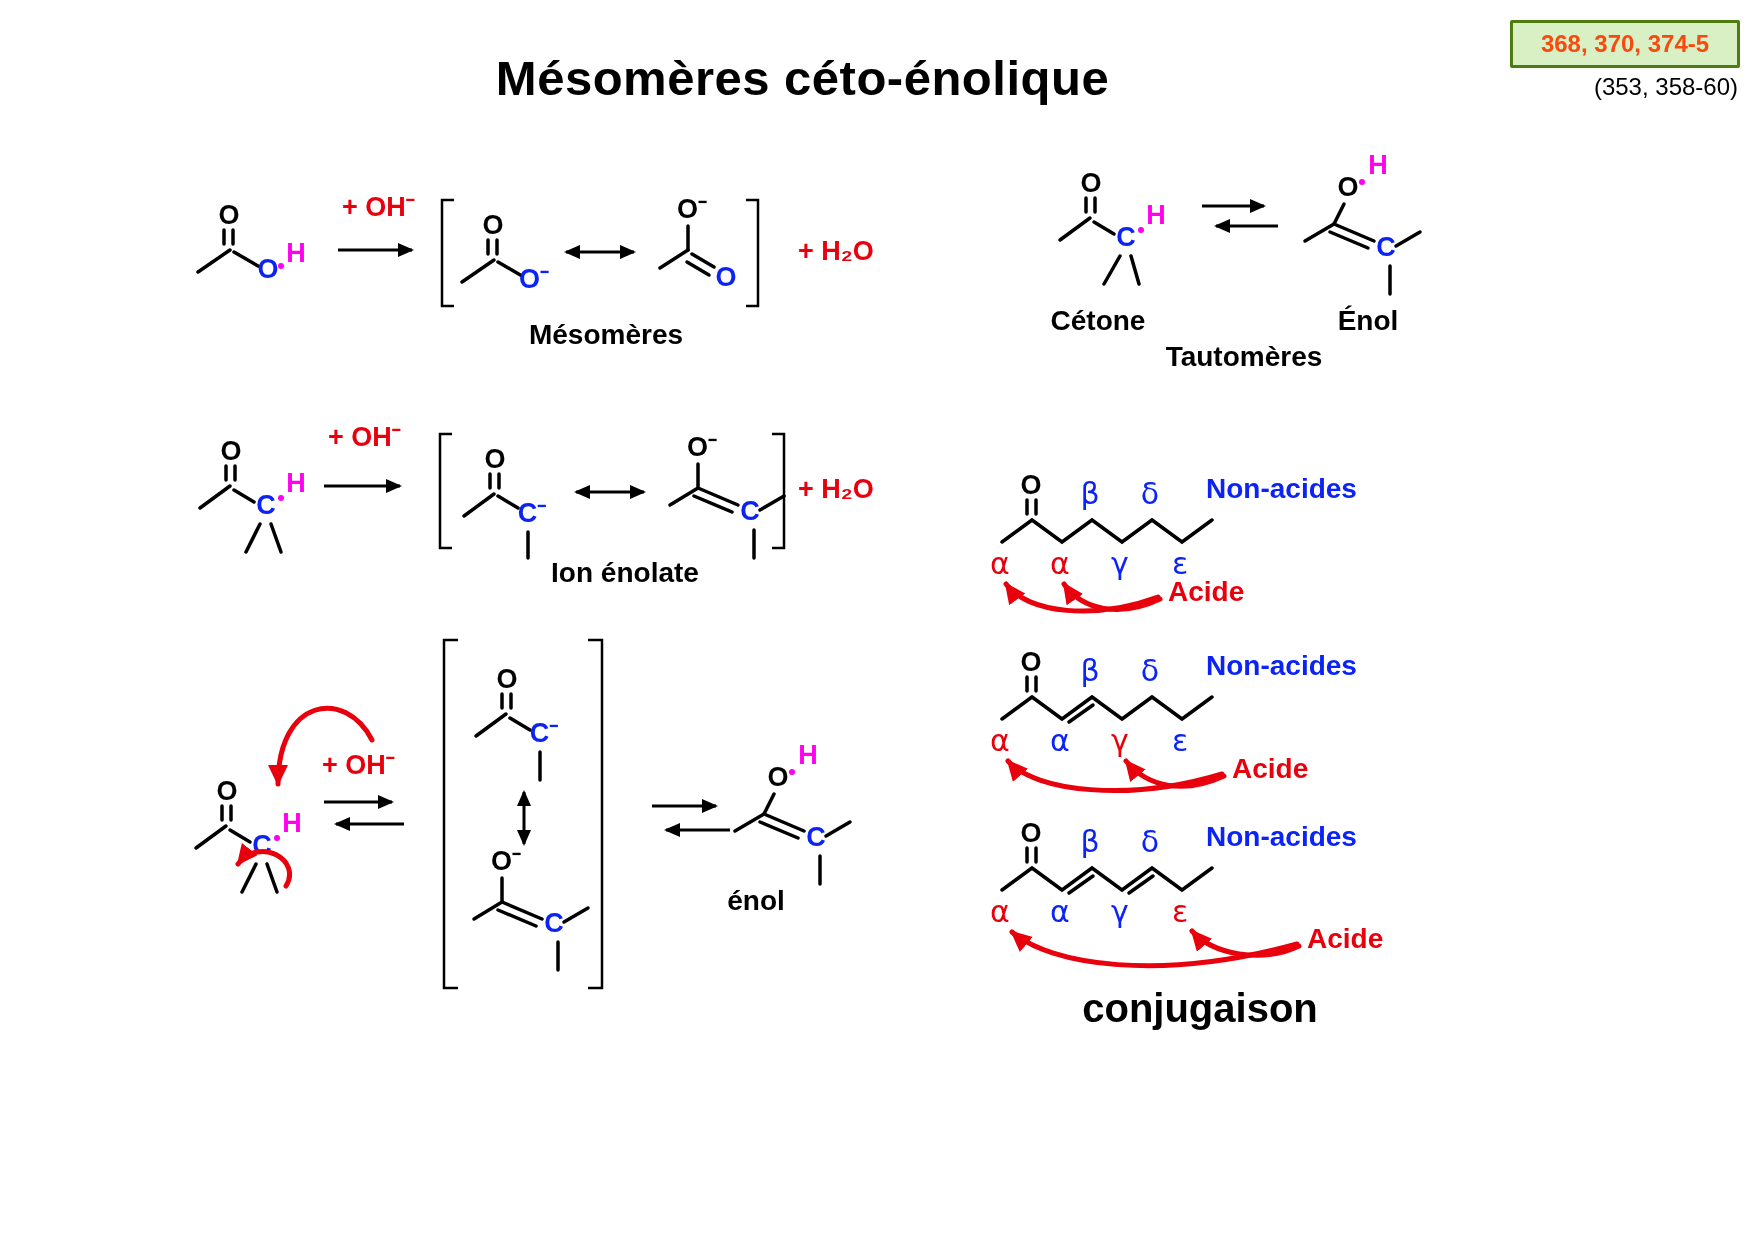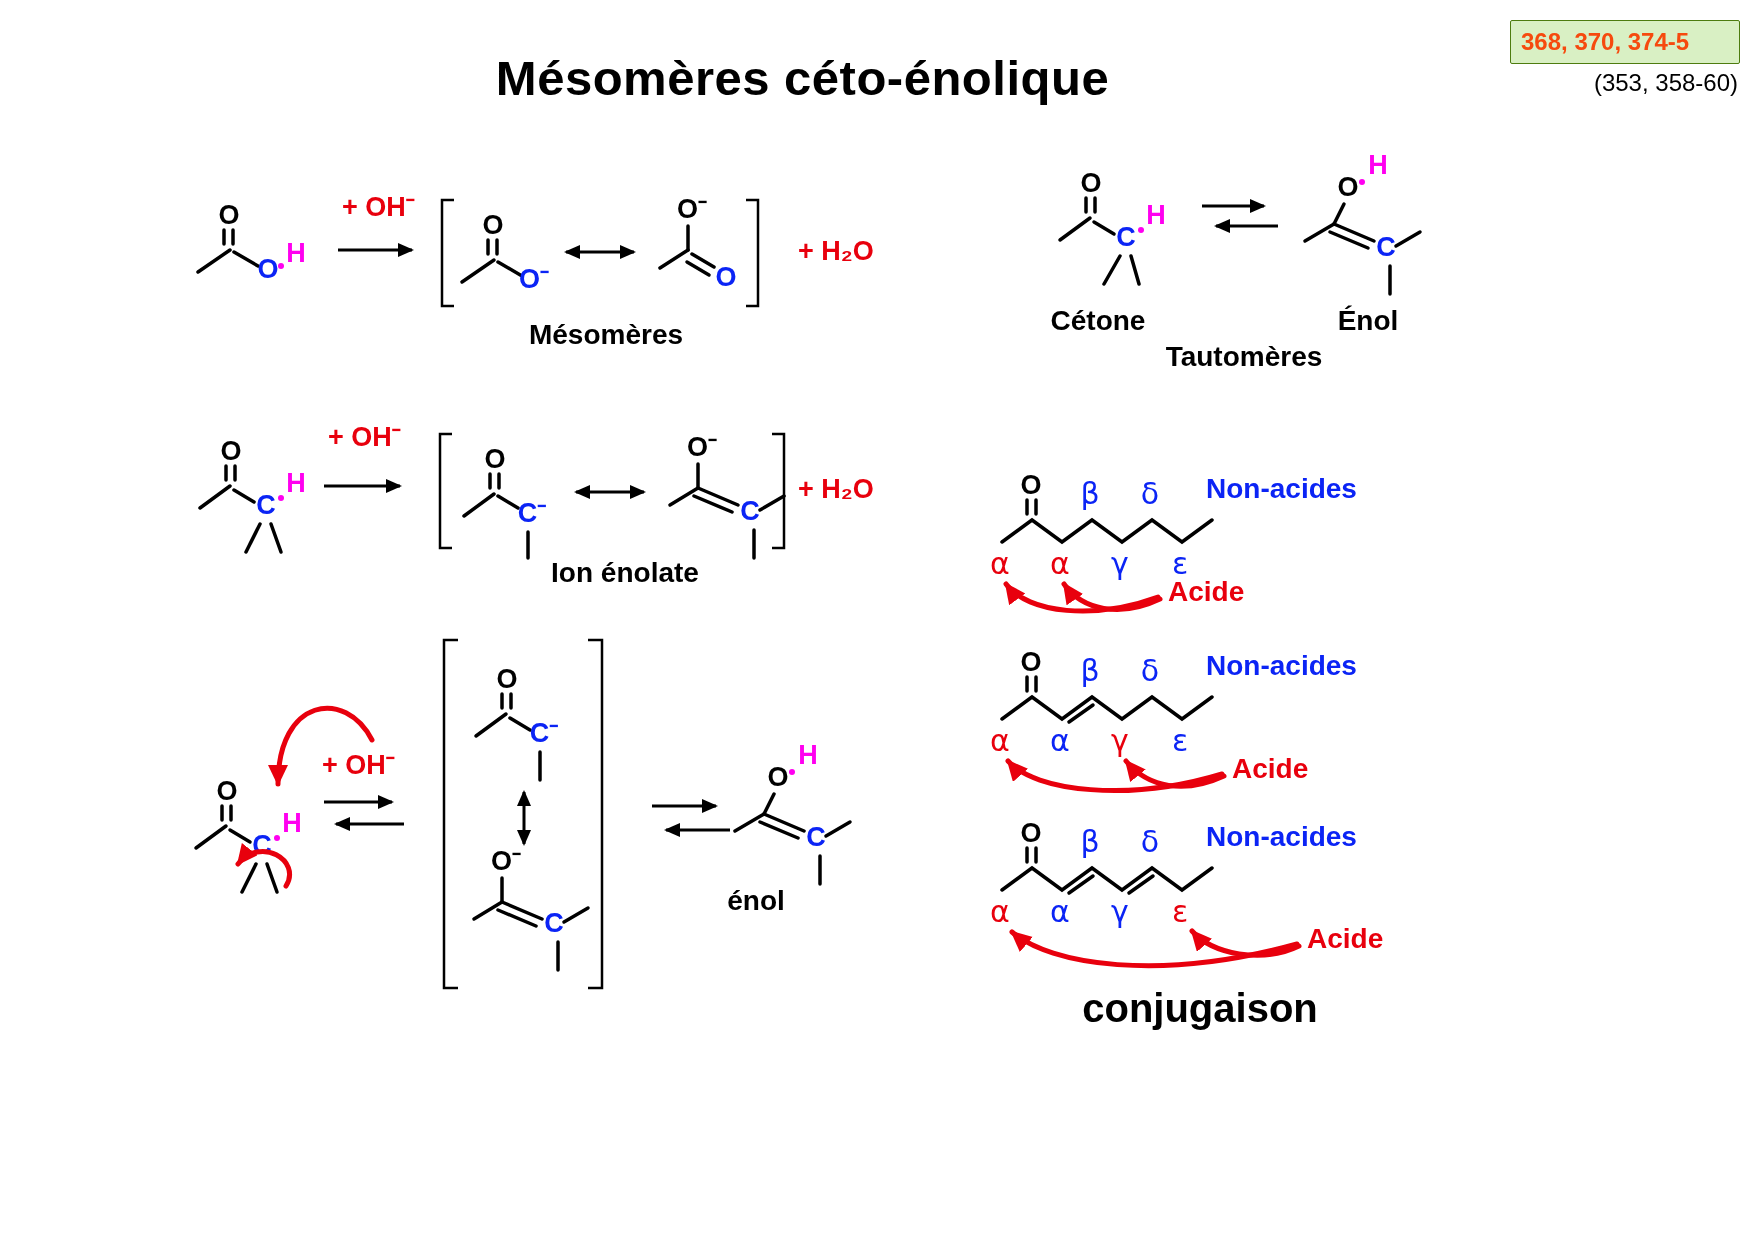--- a/index.html
+++ b/index.html
@@ -1,22 +1,22 @@
 <!DOCTYPE html>
 <html style="--red: #e8000d; --blue: #0b24f5; --magenta: #ff00f0; --black: #000000; --badge_bg: #d9f0c4; --badge_text: #f64a0e;"><head>
 <meta charset="utf-8">
 <style>
   html,body{margin:0;padding:0;background:#ffffff;}
   #slide{position:relative;width:1754px;height:1241px;background:#fff;overflow:hidden;
          font-family:"Liberation Sans",sans-serif;}
   .title{position:absolute;top:50px;left:0;width:1605px;text-align:center;
          font-weight:800;font-size:49px;letter-spacing:.5px;color:#000;}
   .badge{position:absolute;top:20px;right:14px;width:230px;}
-  .badge-box{background:var(--badge_bg);border:1px solid #4d7c0f;border-radius:2px;
-             padding:7px 10px;text-align:left;font-weight:bold;font-size:24px;
+  .badge-box{background:var(--badge_bg);border:3px solid #4d7c0f;border-radius:2px;
+             padding:7px 10px;text-align:center;font-weight:bold;font-size:24px;
              color:var(--badge_text);}
   .badge-sub{margin-top:5px;text-align:right;padding-right:2px;
              font-weight:normal;font-size:24px;color:#000;}
   svg{position:absolute;left:0;top:0;}
   .bond{stroke:var(--black);stroke-width:3.5;fill:none;stroke-linecap:round;}
   .bracket{stroke:var(--black);stroke-width:2.5;fill:none;}
   .arrow{stroke:var(--black);stroke-width:3;fill:none;}
   .rarrow{stroke:var(--red);stroke-width:5;fill:none;stroke-linecap:round;}
   .atext{font-family:"Liberation Sans",sans-serif;font-weight:bold;font-size:27px;}
   .lab{font-family:"Liberation Sans",sans-serif;font-weight:bold;font-size:28px;fill:var(--black);}

